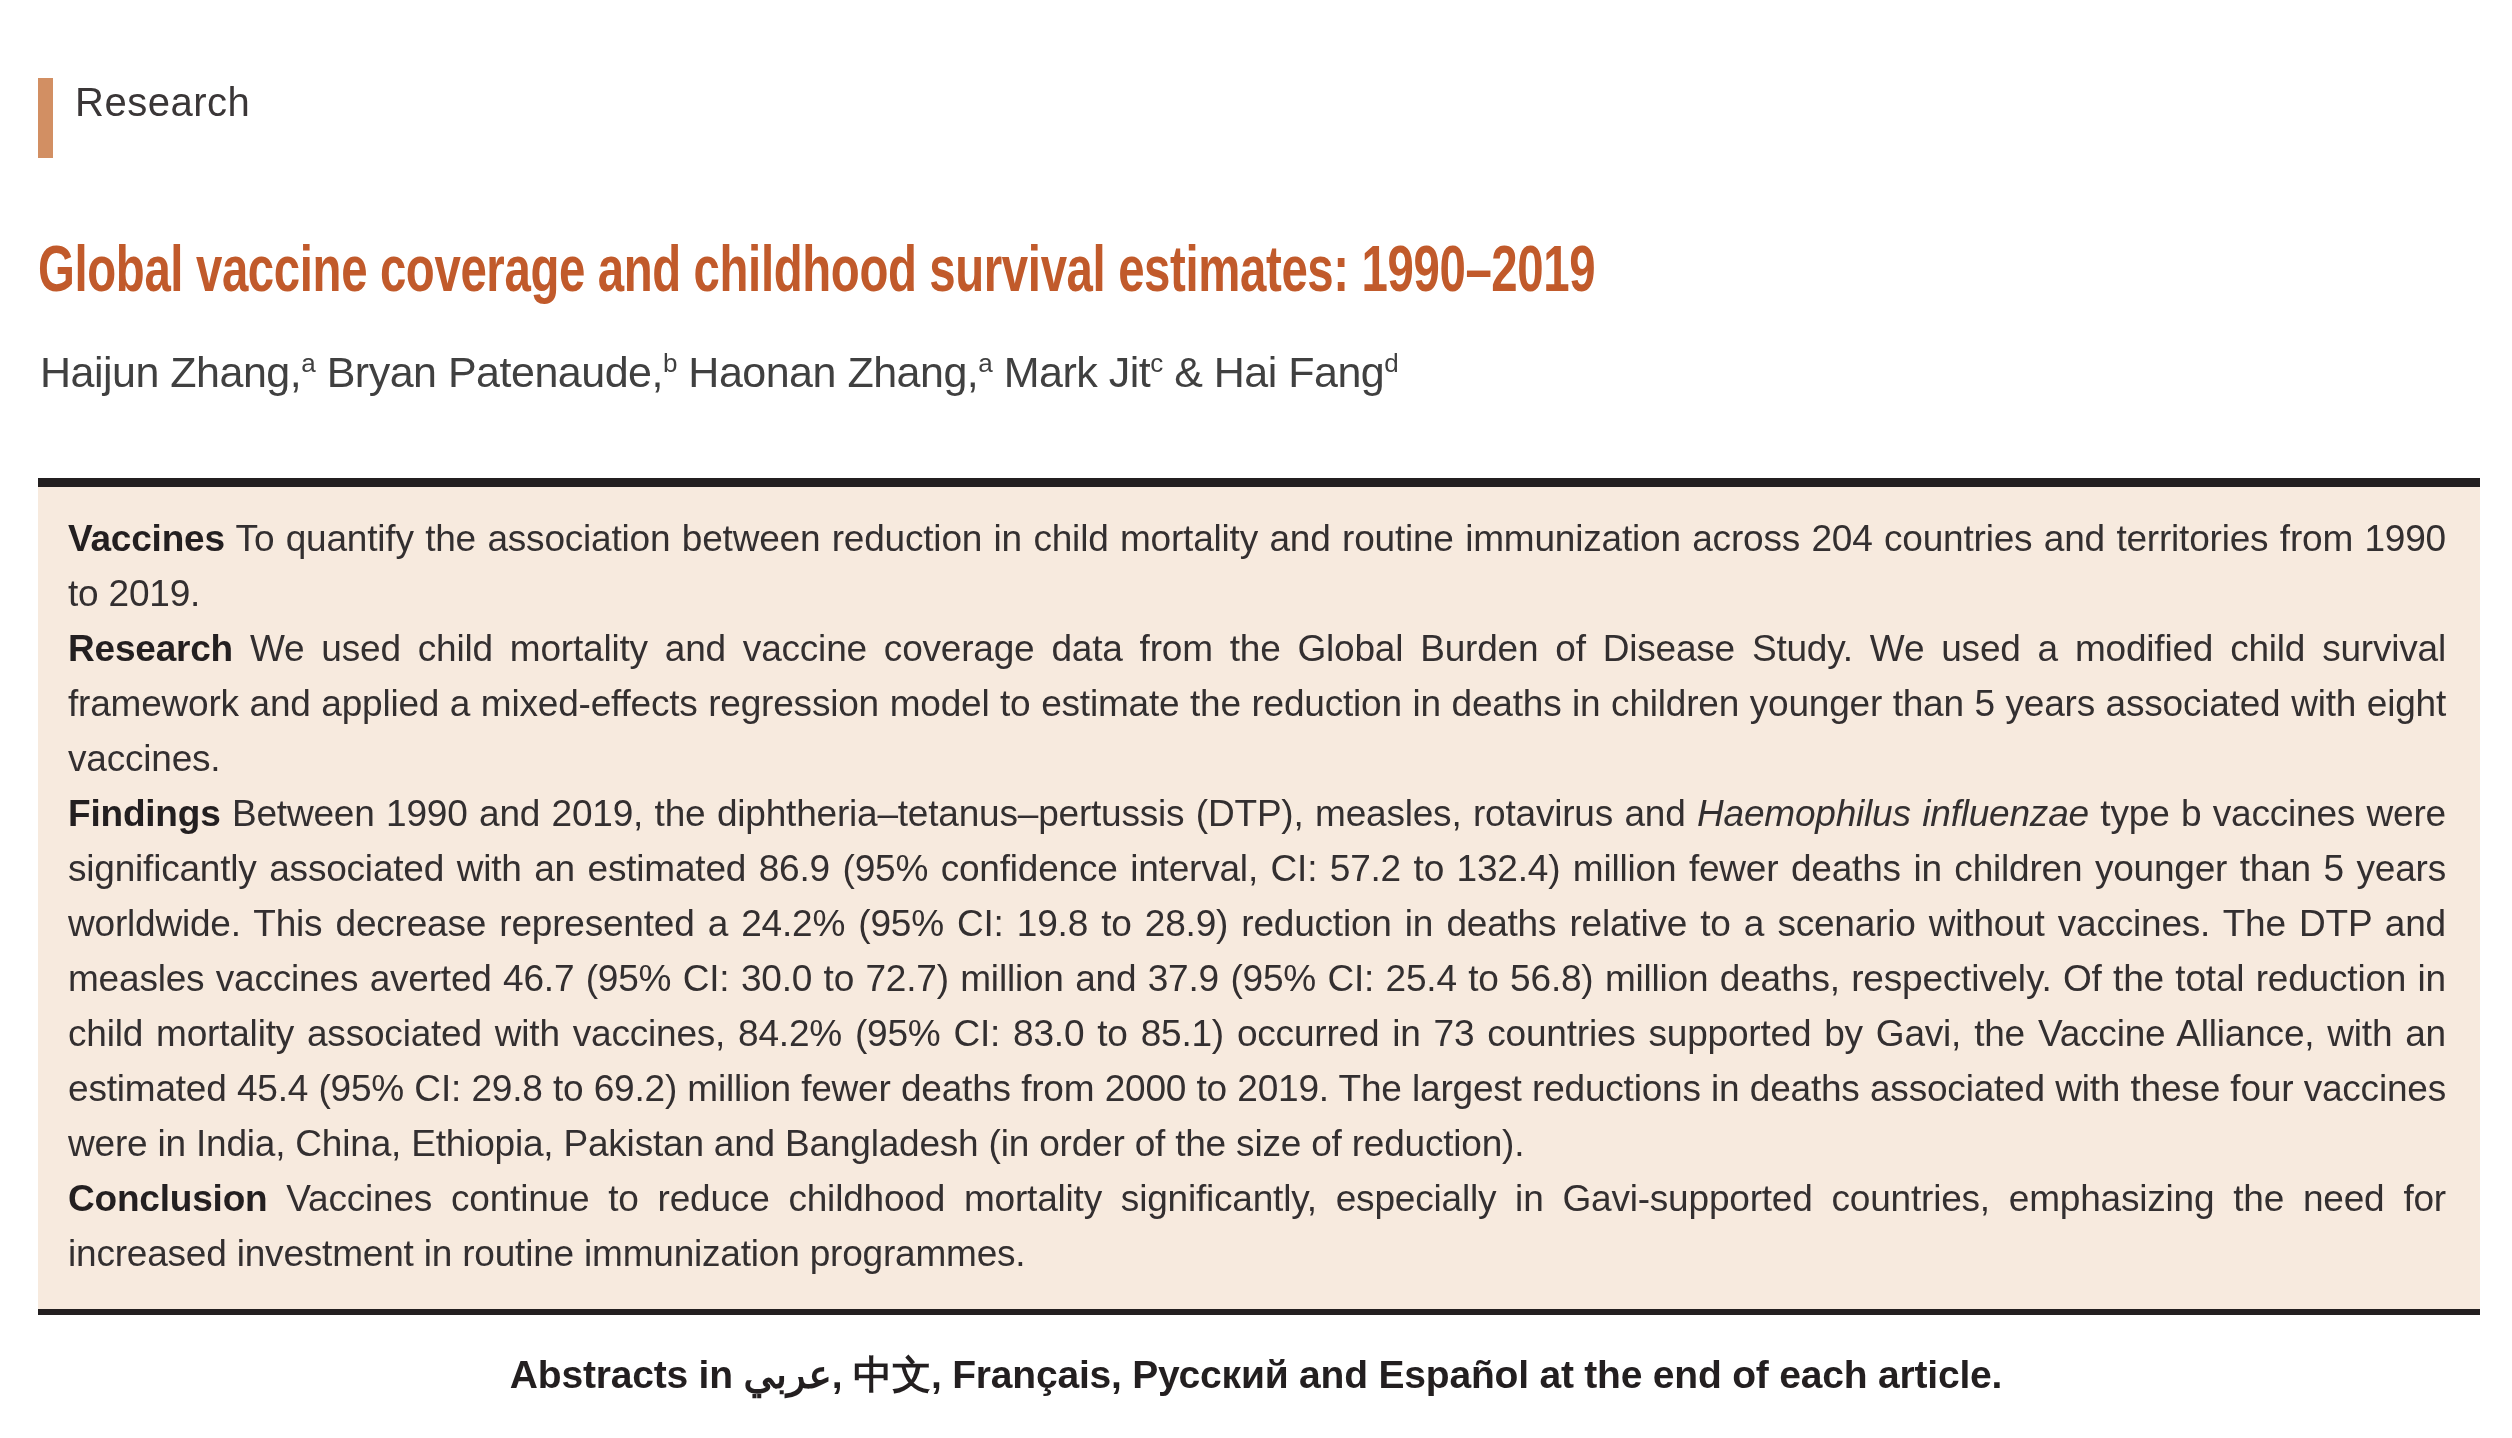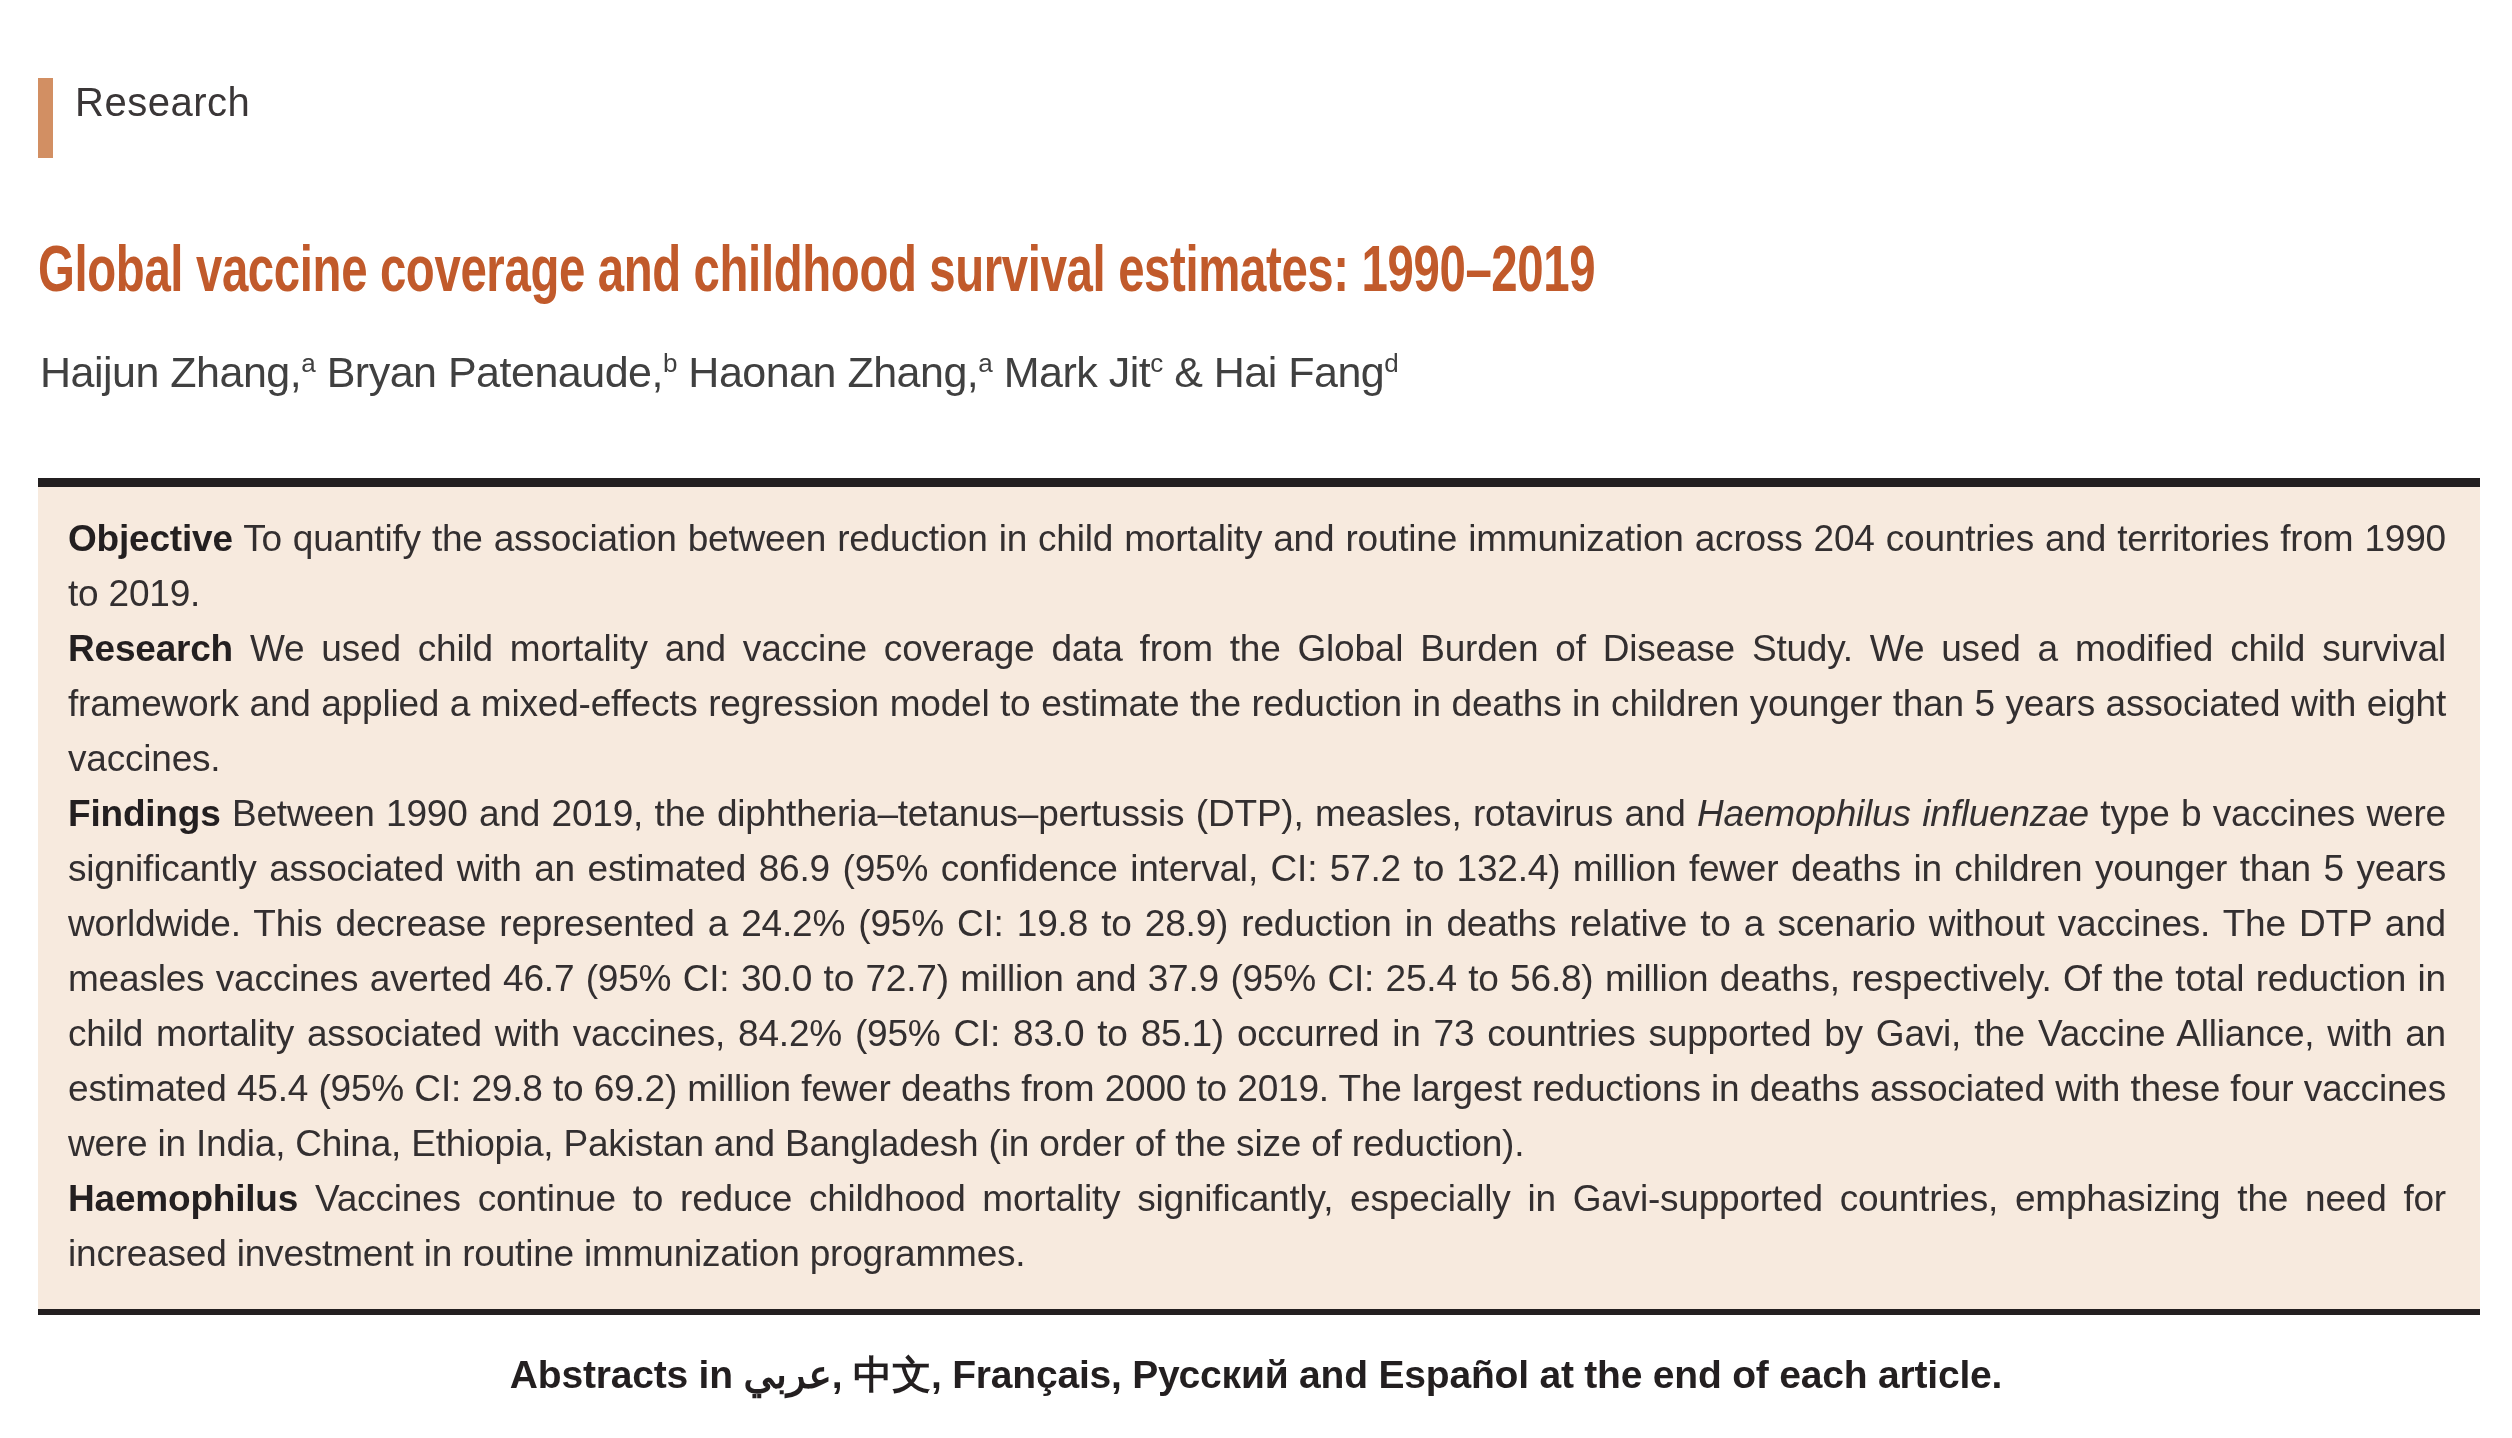--- a/index.html
+++ b/index.html
@@ -118,21 +118,21 @@
   <header class="kicker-row">
     <span class="kicker-bar"></span>
     <span class="kicker">Research</span>
   </header>
 
   <h1 class="title">Global vaccine coverage and childhood survival estimates: 1990–2019</h1>
 
   <div class="authors"><span>Haijun Zhang,<sup>a</sup></span><span> Bryan Patenaude,<sup>b</sup></span><span> Haonan Zhang,<sup>a</sup></span><span> Mark Jit<sup>c</sup></span><span> &amp; Hai Fang<sup>d</sup></span></div>
 
   <section class="abstract">
-      <p class="abs-para"><b class="abs-label">Objective</b> <span>To quantify the association between reduction in child mortality and routine immunization across 204 countries and territories from 1990 to 2019.</span></p>
+      <p class="abs-para"><b class="abs-label">Vaccines</b> <span>To quantify the association between reduction in child mortality and routine immunization across 204 countries and territories from 1990 to 2019.</span></p>
       <p class="abs-para"><b class="abs-label">Research</b> <span>We used child mortality and vaccine coverage data from the Global Burden of Disease Study. We used a modified child survival framework and applied a mixed-effects regression model to estimate the reduction in deaths in children younger than 5 years associated with eight vaccines.</span></p>
       <p class="abs-para"><b class="abs-label">Findings</b> <span>Between 1990 and 2019, the diphtheria–tetanus–pertussis (DTP), measles, rotavirus and </span><em>Haemophilus influenzae</em><span> type b vaccines were significantly associated with an estimated 86.9 (95% confidence interval, CI: 57.2 to 132.4) million fewer deaths in children younger than 5 years worldwide. This decrease represented a 24.2% (95% CI: 19.8 to 28.9) reduction in deaths relative to a scenario without vaccines. The DTP and measles vaccines averted 46.7 (95% CI: 30.0 to 72.7) million and 37.9 (95% CI: 25.4 to 56.8) million deaths, respectively. Of the total reduction in child mortality associated with vaccines, 84.2% (95% CI: 83.0 to 85.1) occurred in 73 countries supported by Gavi, the Vaccine Alliance, with an estimated 45.4 (95% CI: 29.8 to 69.2) million fewer deaths from 2000 to 2019. The largest reductions in deaths associated with these four vaccines were in India, China, Ethiopia, Pakistan and Bangladesh (in order of the size of reduction).</span></p>
-      <p class="abs-para"><b class="abs-label">Haemophilus</b> <span>Vaccines continue to reduce childhood mortality significantly, especially in Gavi-supported countries, emphasizing the need for increased investment in routine immunization programmes.</span></p>
+      <p class="abs-para"><b class="abs-label">Conclusion</b> <span>Vaccines continue to reduce childhood mortality significantly, especially in Gavi-supported countries, emphasizing the need for increased investment in routine immunization programmes.</span></p>
     </section>
 
   <footer class="footer">Abstracts in  عربي,  中文,  Français,  Русский  and  Español  at the end of each article.</footer>
 
 </div>
 
 </body></html>

